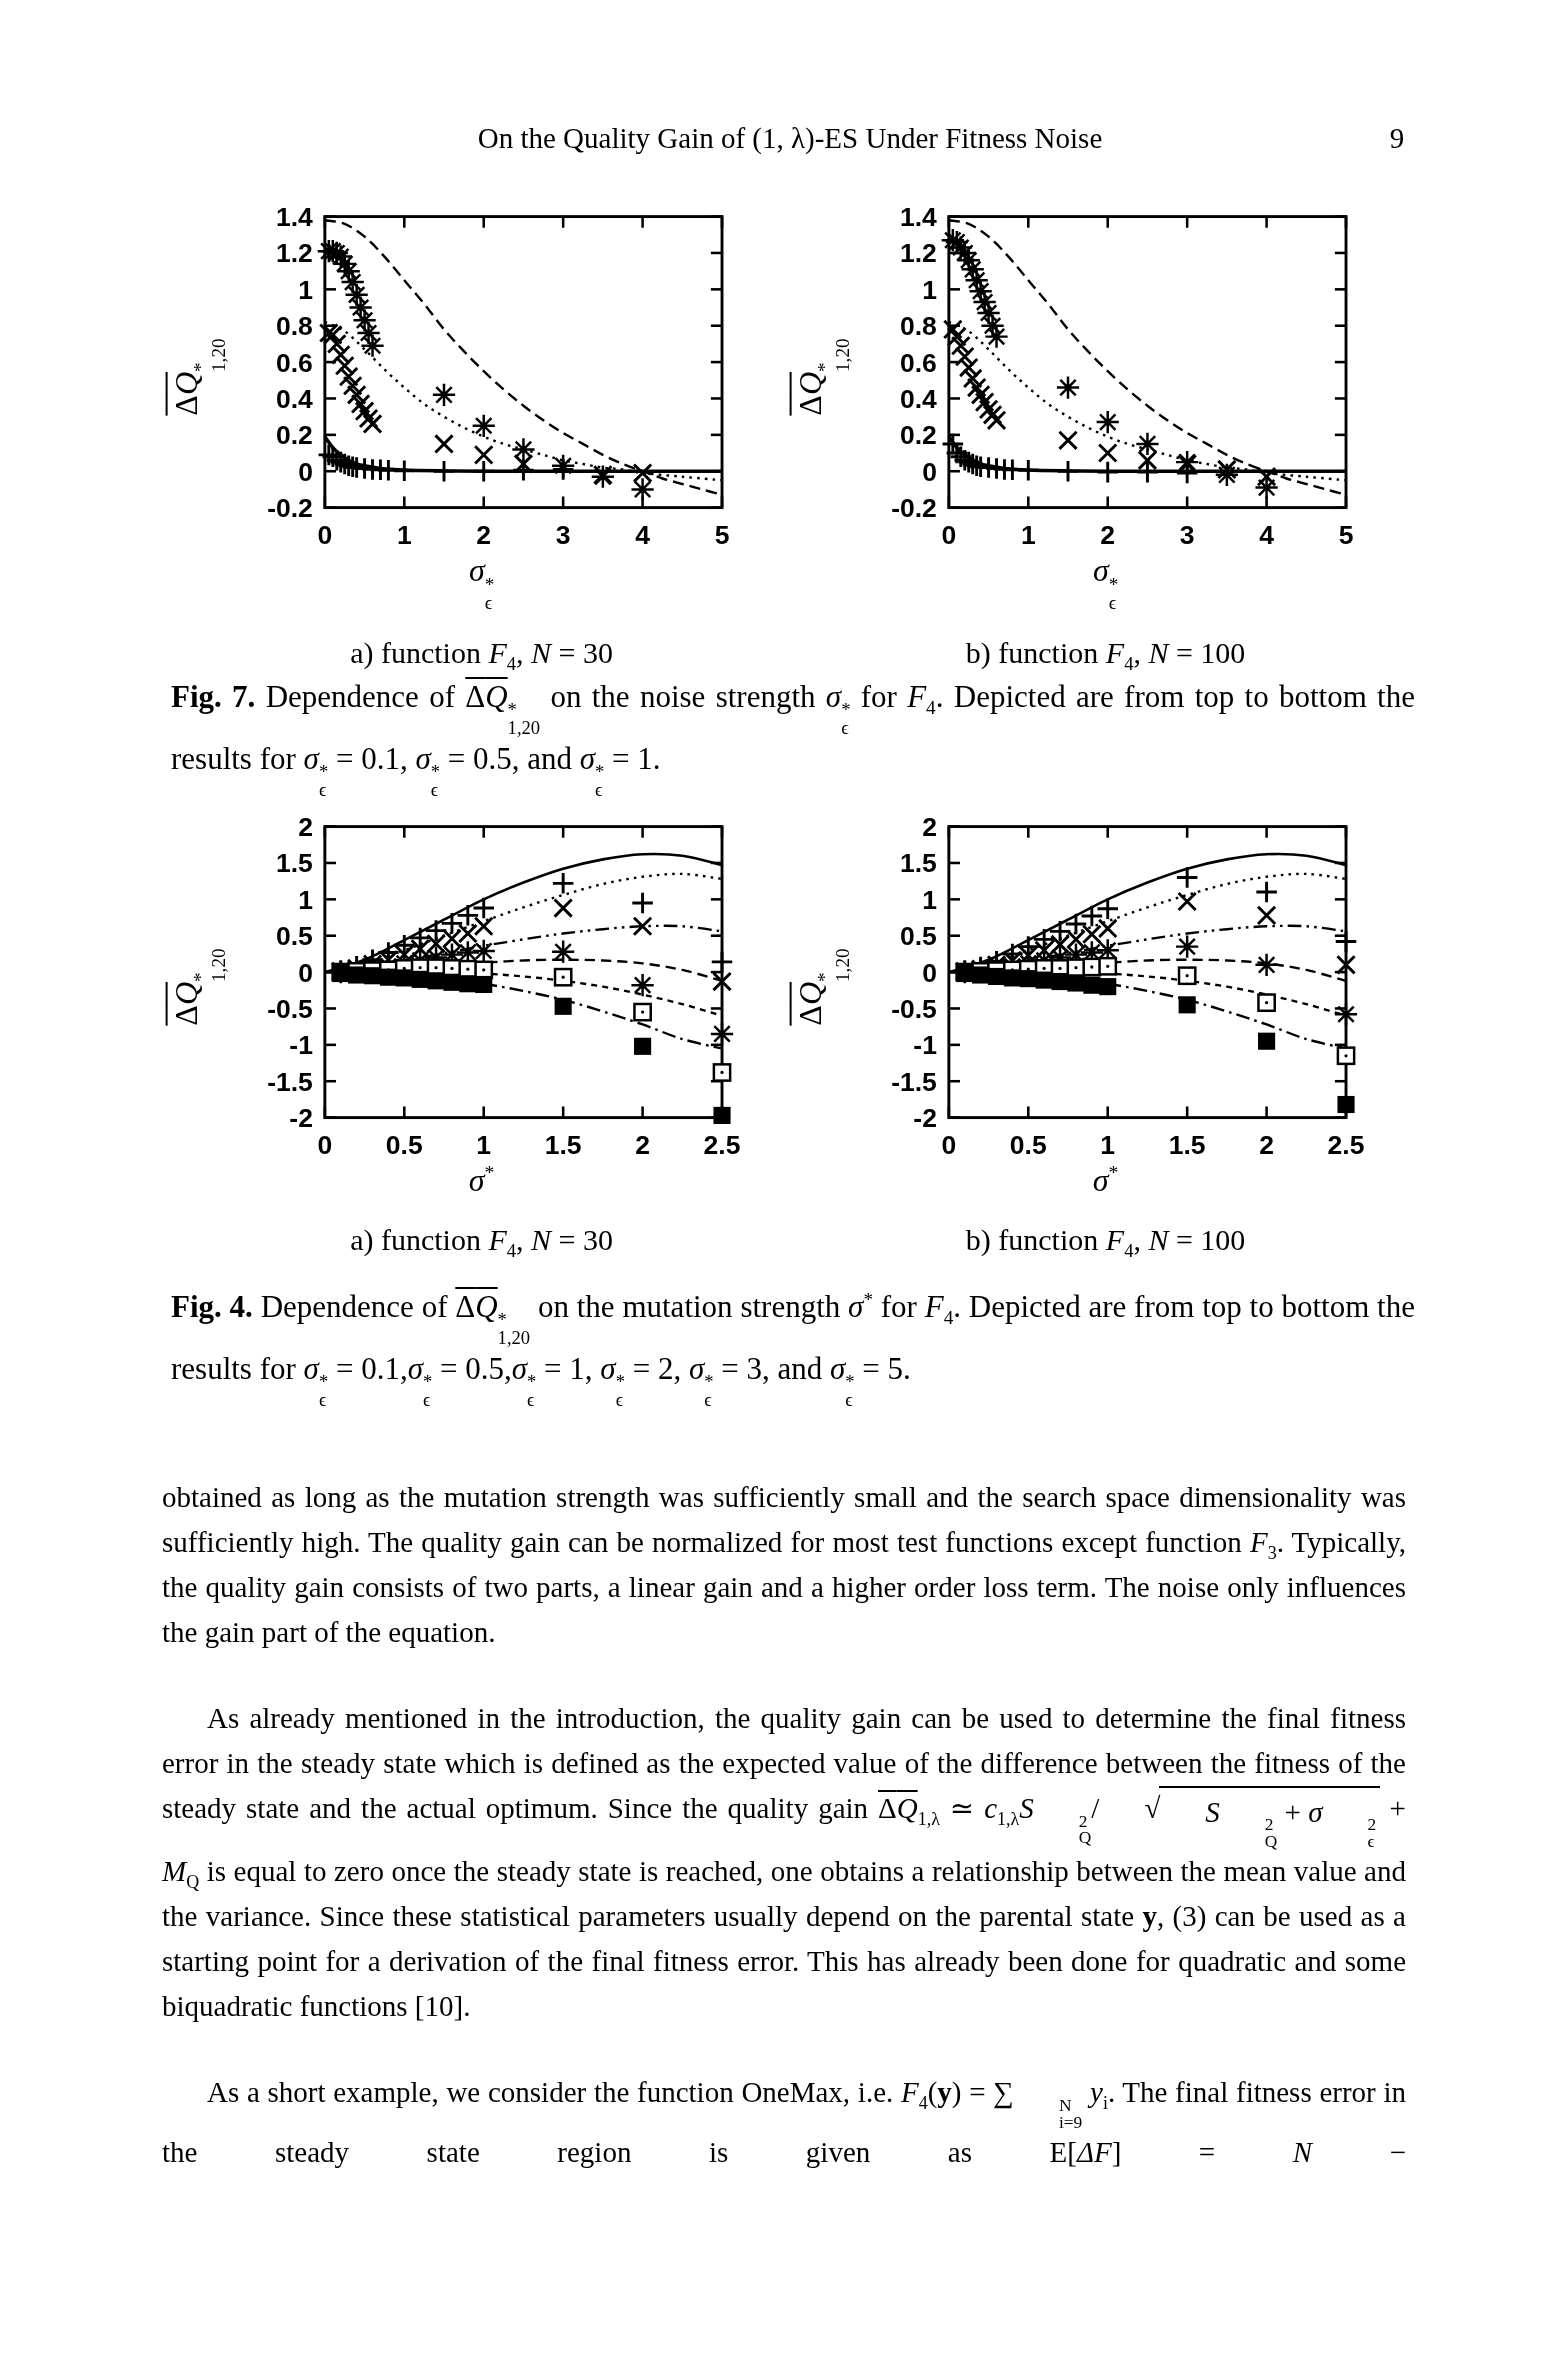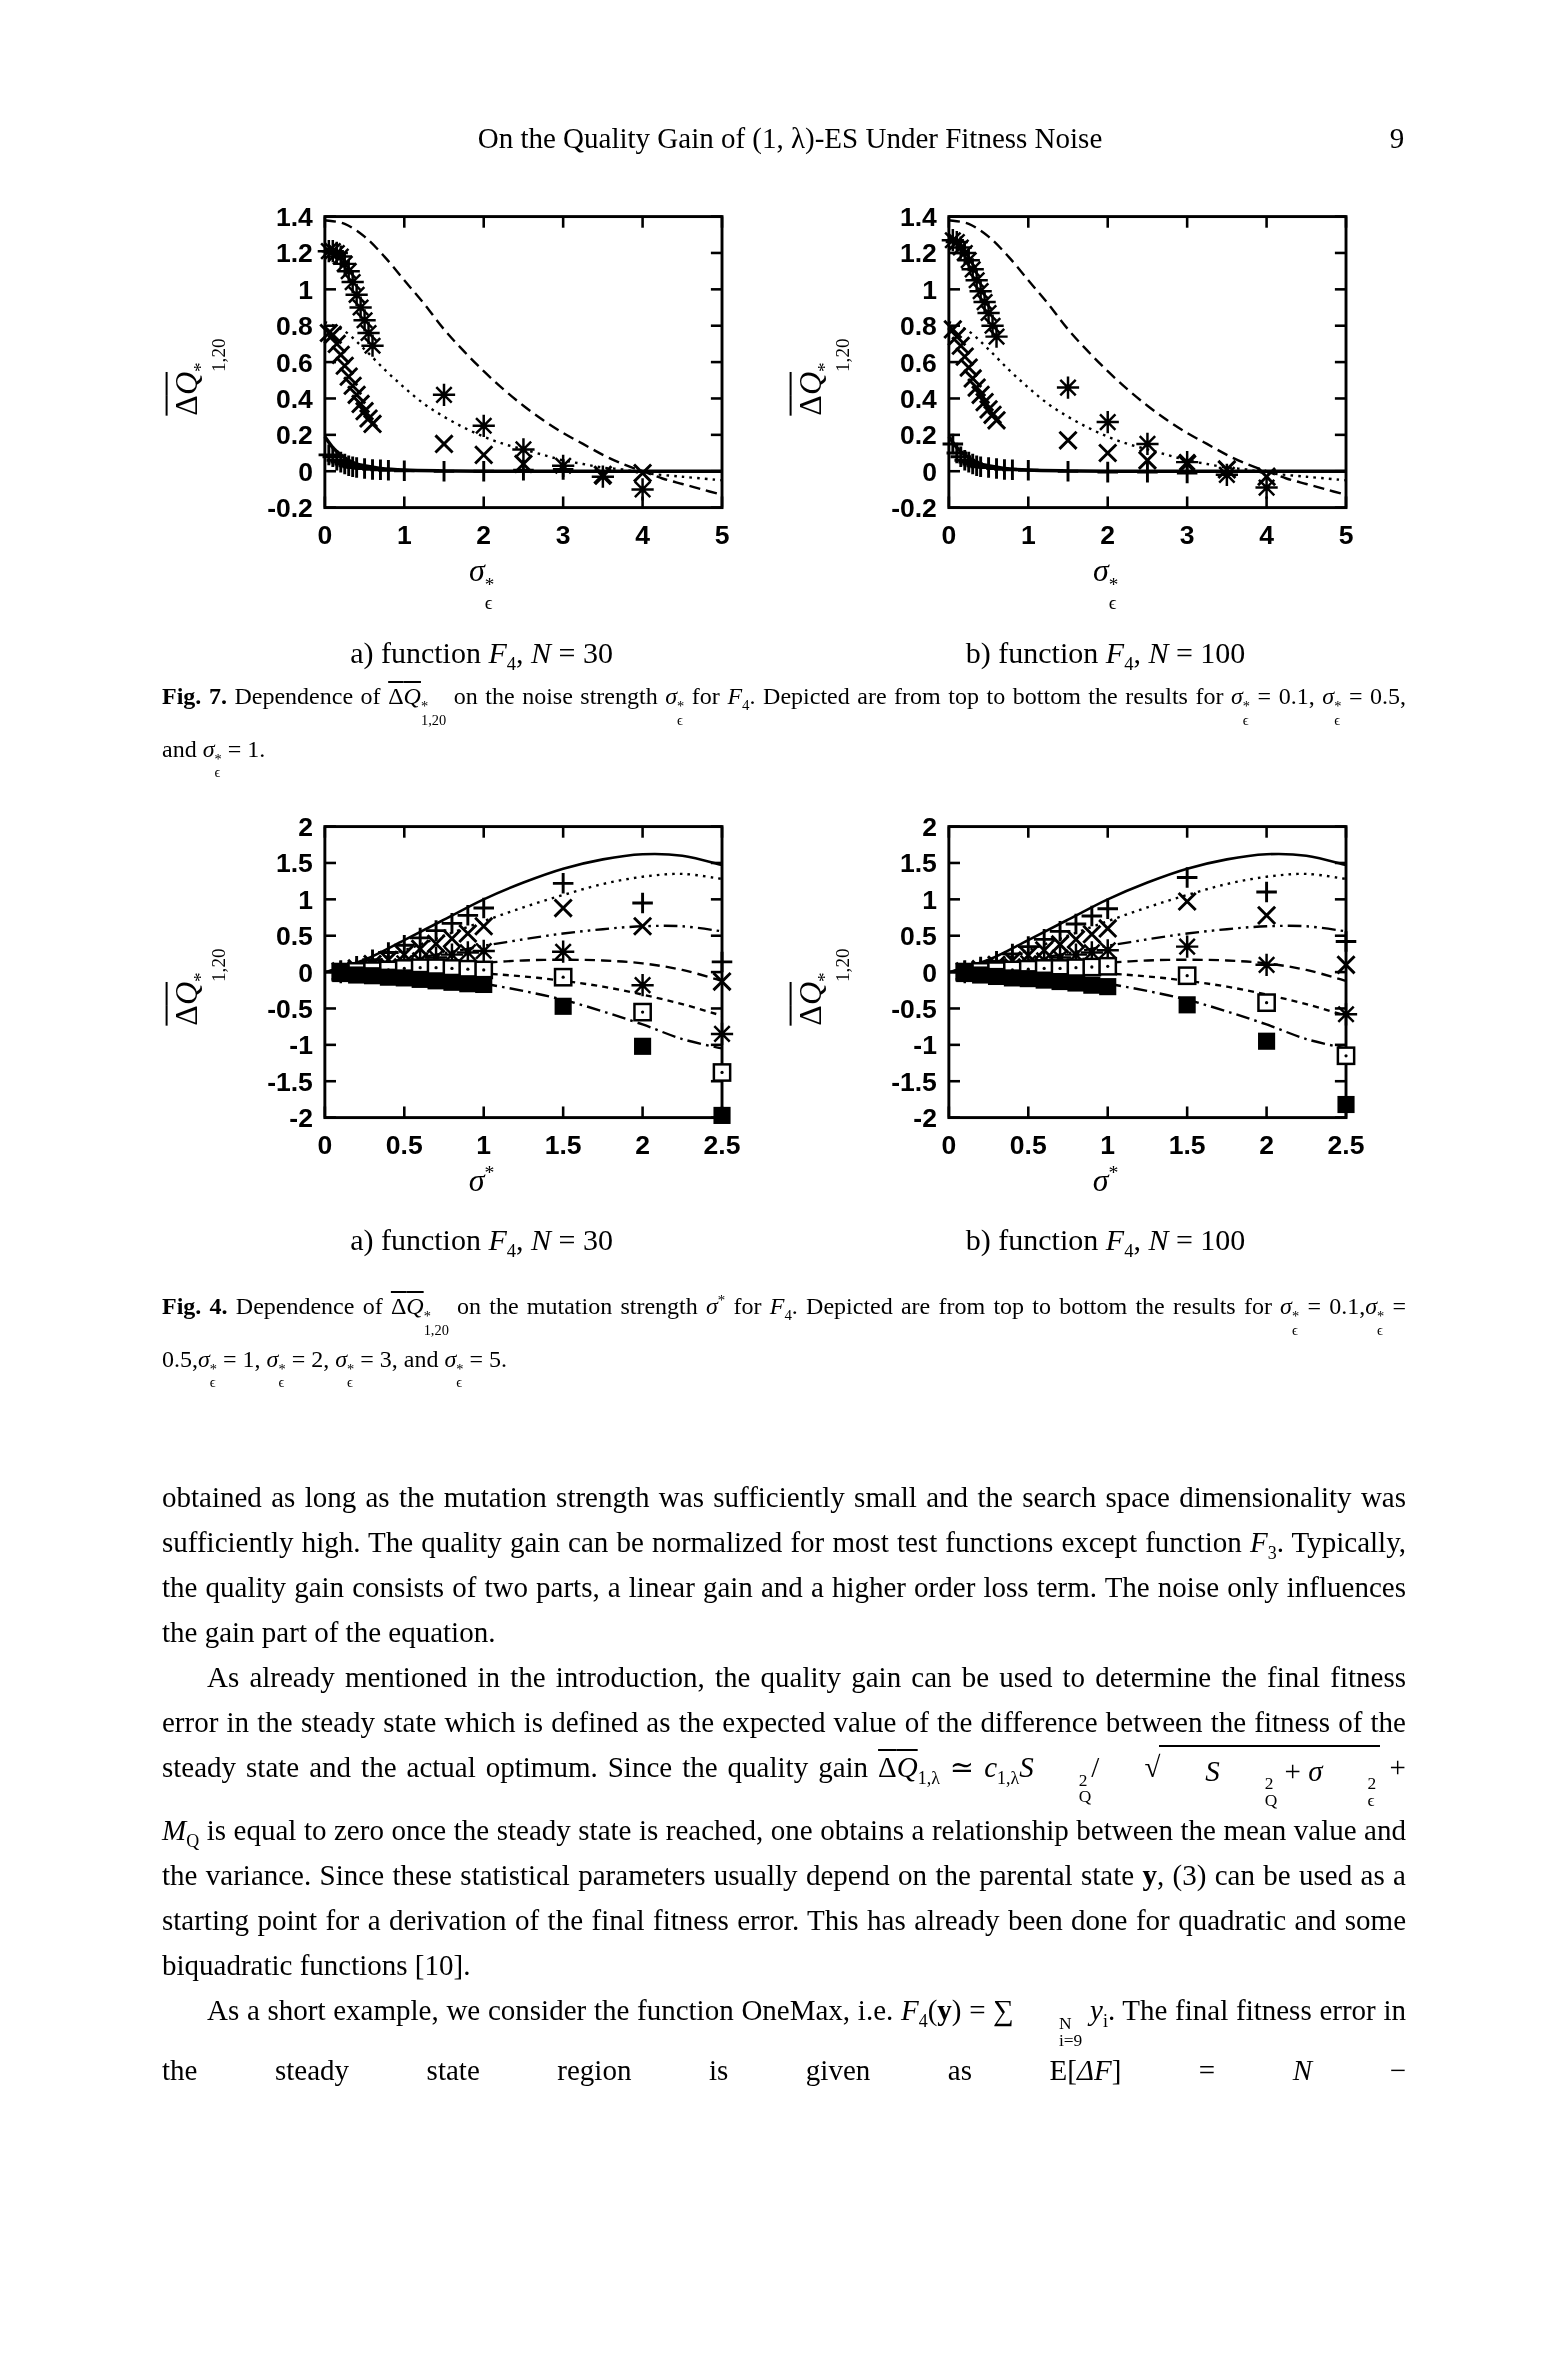--- a/index.html
+++ b/index.html
@@ -14,24 +14,24 @@
   .figrow{position:absolute;left:0;width:100%;display:flex;gap:57px;padding-left:5.1px;box-sizing:border-box;}
   .panel{display:flex;}
   .ylabel-box{width:62px;height:343px;display:flex;align-items:center;justify-content:center;}
   .ylabel{transform:rotate(-90deg);white-space:nowrap;font-size:32px;}
   .plotcol{display:flex;flex-direction:column;}
   svg.plot{overflow:visible;display:block;}
   .tick{font-family:"Liberation Sans","DejaVu Sans",sans-serif;font-size:31px;font-weight:bold;}
   .xlabel{text-align:center;font-size:32px;margin-top:3.4px;}
   .pcaption{text-align:center;font-size:30px;margin-top:24px;}
 
-  .figcap{position:absolute;left:0;width:100%;font-size:24px;line-height:43px;text-align:justify;}
+  .figcap{position:absolute;left:9px;width:100%;font-size:31px;line-height:43px;text-align:justify;}
   .bodytext{position:absolute;left:0;top:1475px;width:100%;}
   .para{margin:0;font-size:29px;line-height:45px;text-align:justify;}
-  .indent{text-indent:45px;}
+  .indent{text-indent:45px;margin-top:41px;}
   .p-last{text-align-last:justify;}
 
   sub,sup{font-size:0.62em;line-height:0;}
   .ol{text-decoration:overline;text-decoration-thickness:2.1px;}
   .ss{display:inline-flex;flex-direction:column;align-items:flex-start;vertical-align:-0.5em;
       line-height:0.95;font-size:0.6em;font-style:normal;}
   .ss .s-sup,.ss .s-sub{display:block;}
   .sqrt{display:inline-flex;align-items:stretch;}
   .sqrt .rad{font-style:normal;align-self:flex-start;margin-right:-1.7px;}
   .sqrt .vinc{border-top:2.6px solid #000;padding:1.7px 3.4px 0 1.7px;}

